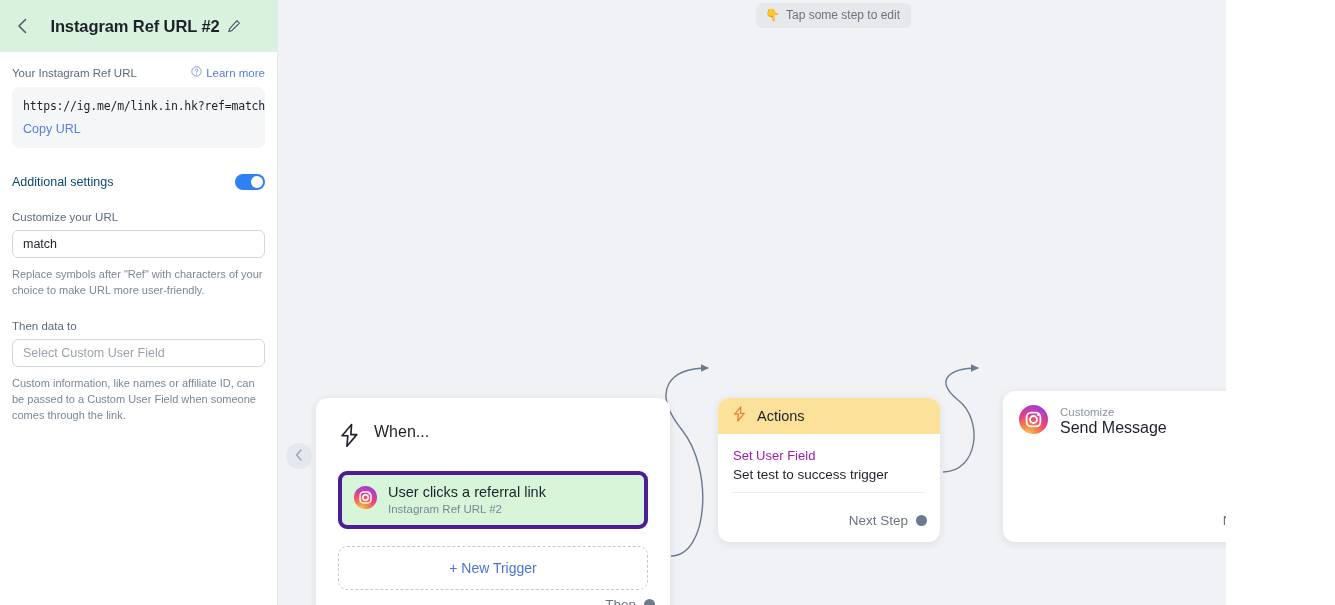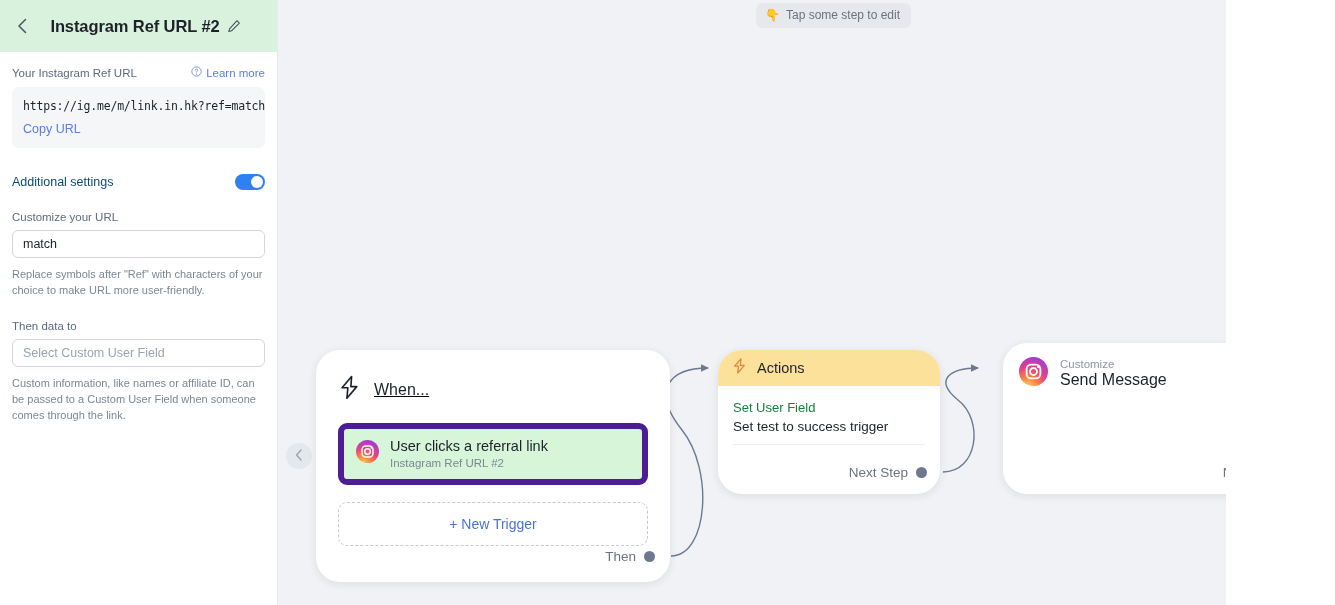--- a/index.html
+++ b/index.html
@@ -161,30 +161,30 @@
     display: flex; align-items: center; justify-content: center;
     cursor: pointer;
   }
 
   svg.connectors {
     position: absolute; left: 0; top: 0;
     width: 1057px; height: 605px;
     pointer-events: none;
   }
 
-  .node { position: absolute; background: #fff; border-radius: 24px; box-shadow: 0 2px 9px rgba(40,50,70,0.10); }
+  .node { position: absolute; background: #fff; border-radius: 12px; box-shadow: 0 2px 9px rgba(40,50,70,0.10); margin-top: 48px; }
 
   
   .node-when { left: 38px; top: 350px; width: 354px; height: 232px; padding: 16px 22px 0 22px; }
-  .when-head { display: flex; align-items: center; gap: 13px; padding-top: 9px; text-decoration: underline; }
+  .when-head { display: flex; align-items: flex-start; gap: 13px; padding-top: 9px; }
   .when-title { font-size: 16px; color: #1d2129; }
   .trigger-chip {
     margin-top: 19px;
     background: #d6f5d9;
-    border: 6px solid #4c1d95;
+    border: 4px solid #4c1d95;
     border-radius: 9px;
     padding: 9px 12px 10px 12px;
     display: flex; align-items: center; gap: 11px;
     cursor: pointer;
   }
   .trigger-main { font-size: 14.5px; color: #1d2129; }
   .trigger-sub { font-size: 11.5px; color: #7b8794; margin-top: 3px; }
   .new-trigger {
     margin-top: 17px;
     height: 44px;
@@ -204,21 +204,21 @@
 
   
   .node-actions { left: 440px; top: 350px; width: 222px; height: 144px; overflow: hidden; }
   .actions-head {
     height: 36px; background: #fbe19a;
     display: flex; align-items: center; gap: 10px;
     padding: 0 14px;
   }
   .actions-title { font-size: 14.5px; color: #1d2129; }
   .actions-body { padding: 14px 15px 0 15px; position: relative; }
-  .act-sub { font-size: 13px; color: #15803d; }
+  .act-sub { font-size: 13px; color: #a21caf; }
   .act-main { font-size: 13.5px; color: #1d2129; margin-top: 4px; }
   .act-divider { position: absolute; left: 15px; right: 15px; top: 58px; height: 1px; background: #eceef1; }
   .actions-next { position: absolute; right: 13px; bottom: 14px; display: flex; align-items: center; gap: 8px; }
 
   
   .node-send { left: 725px; top: 343px; width: 312px; height: 151px; padding: 14px 16px 0 16px; }
   .send-head { display: flex; align-items: center; gap: 12px; }
   .send-kicker { font-size: 11.5px; color: #8b95a1; }
   .send-title { font-size: 16px; color: #1d2129; margin-top: 1px; }
   .send-bubble {

